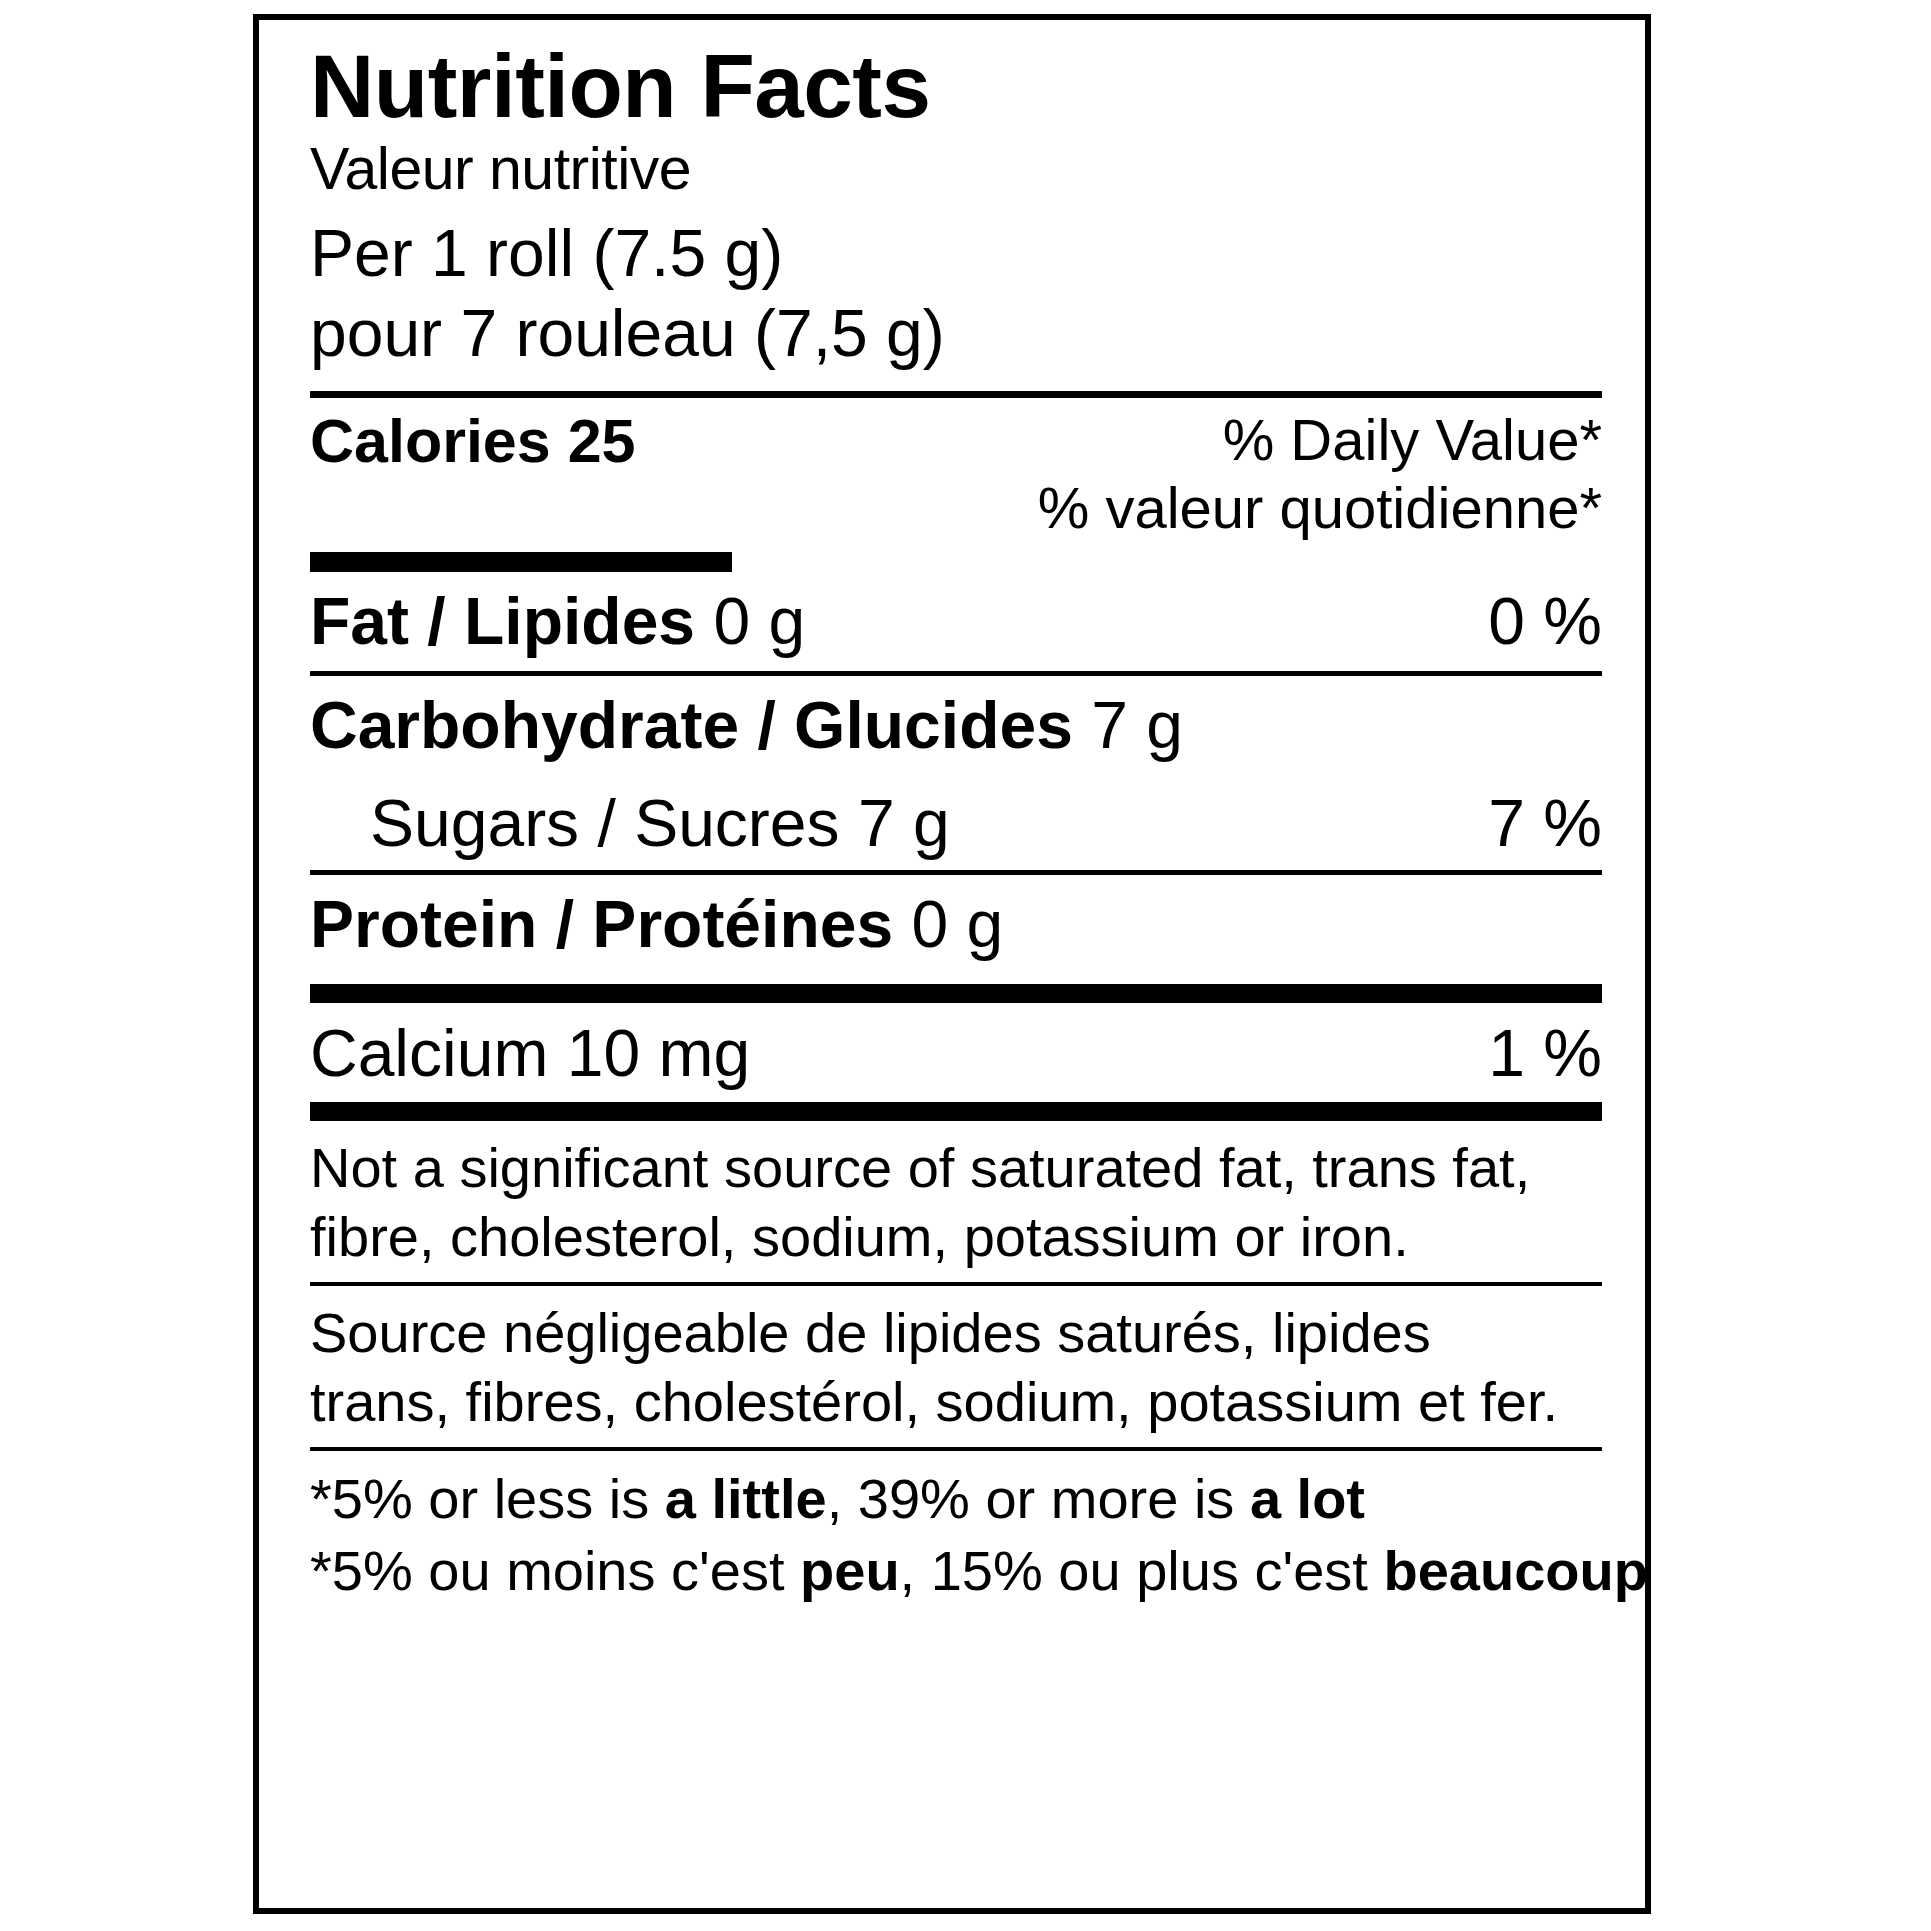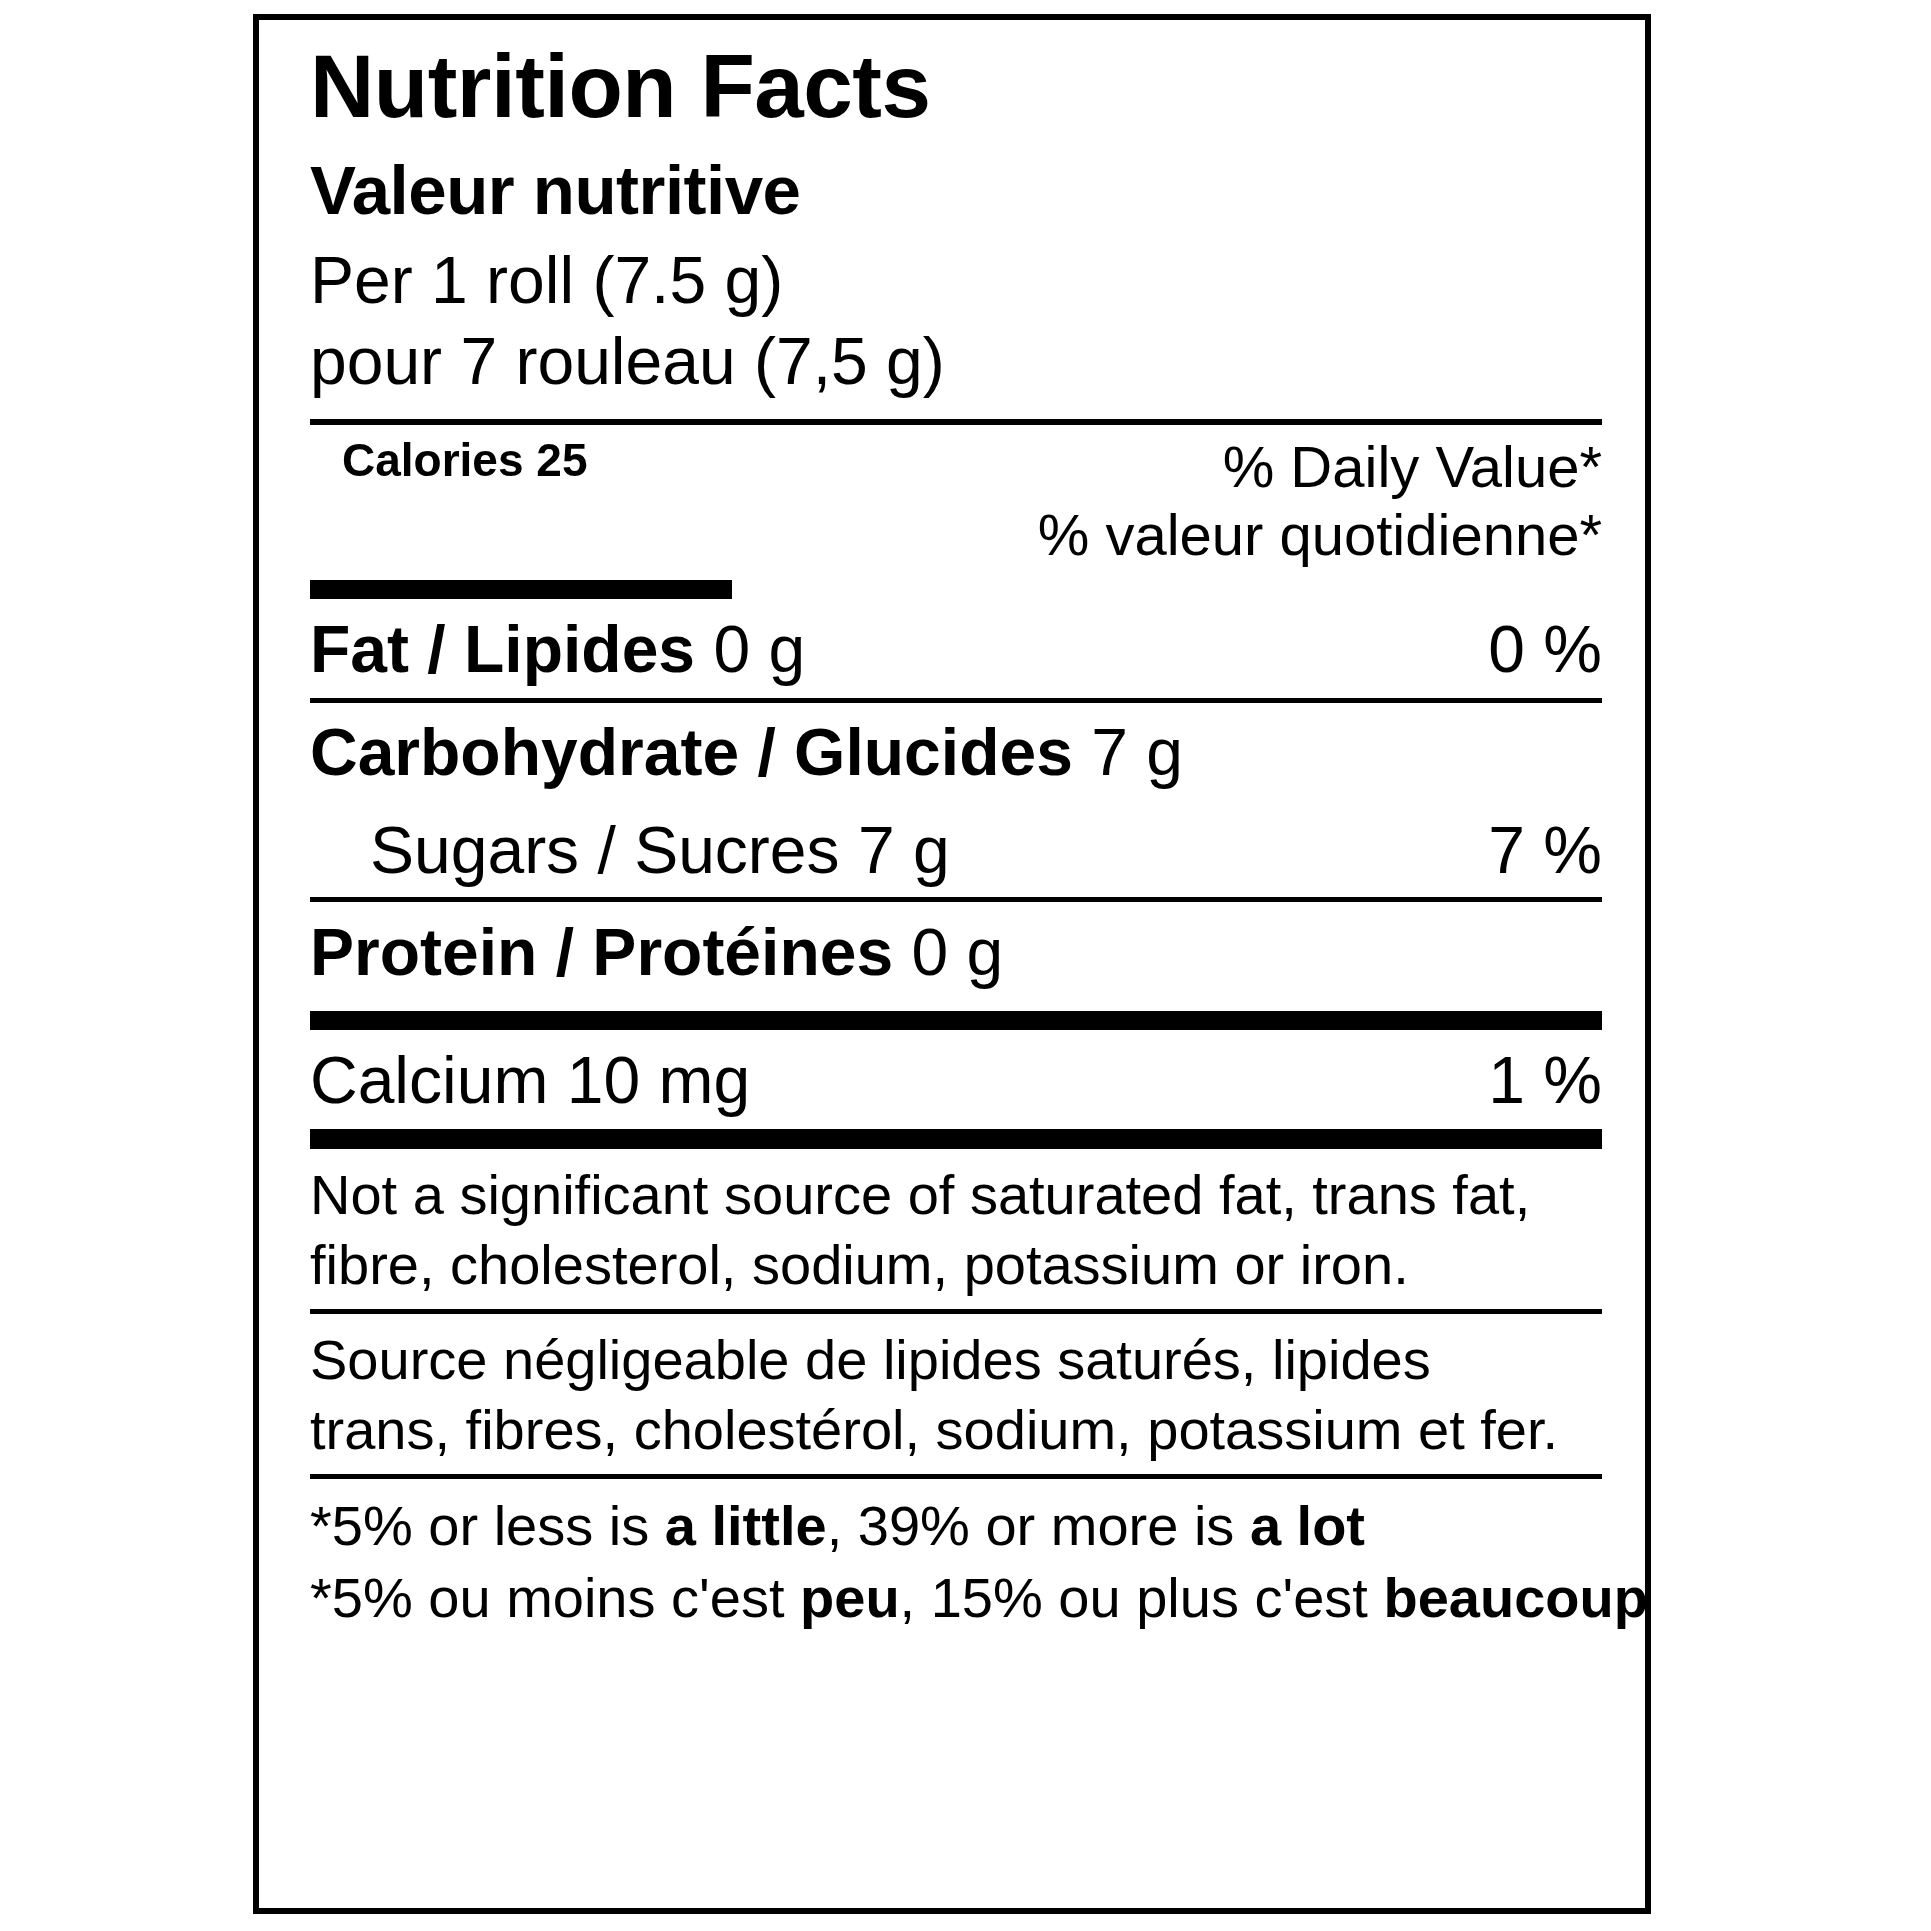--- a/index.html
+++ b/index.html
@@ -40,26 +40,26 @@
 
   
   .title-en {
     font-size: 89px;
     font-weight: bold;
     line-height: 1.02;
     letter-spacing: -0.5px;
     white-space: nowrap;
   }
   .title-fr {
-    font-size: 69px;
-    font-weight: bold;
+    font-size: 59px;
+    font-weight: normal;
     line-height: 1.02;
     letter-spacing: -0.5px;
     white-space: nowrap;
-    margin-top: 25px;
+    margin-top: 8px;
   }
   .serving {
     font-size: 66px;
     line-height: 1.22;
     white-space: nowrap;
     margin-top: 13.5px;
   }
   .serving.second {
     margin-top: 0;
   }
@@ -91,26 +91,25 @@
   .b { font-weight: bold; }
 
   
   .cal-block {
     display: flex;
     align-items: flex-start;
     justify-content: space-between;
     margin-top: 7.7px;
   }
   .cal-left {
-    font-size: 46px;
+    font-size: 61px;
     font-weight: bold;
     line-height: 1.1;
     white-space: nowrap;
     padding-top: 1.9px;
-    margin-left: 32px;
   }
   .cal-right {
     font-size: 58px;
     line-height: 1.18;
     text-align: right;
     white-space: nowrap;
   }
   
   .cal-underline {
     height: 19.3px;

